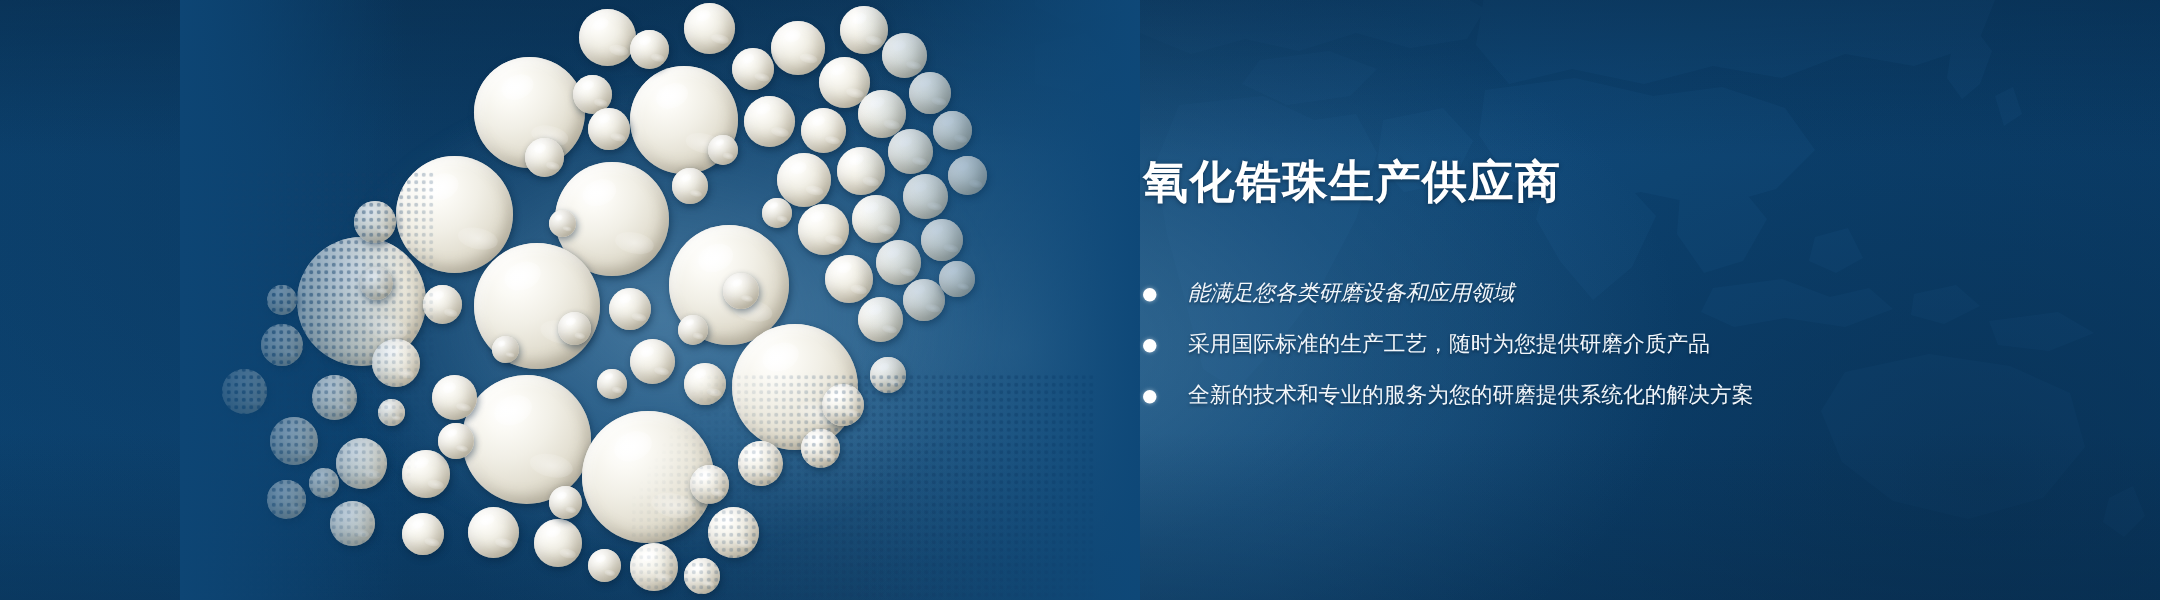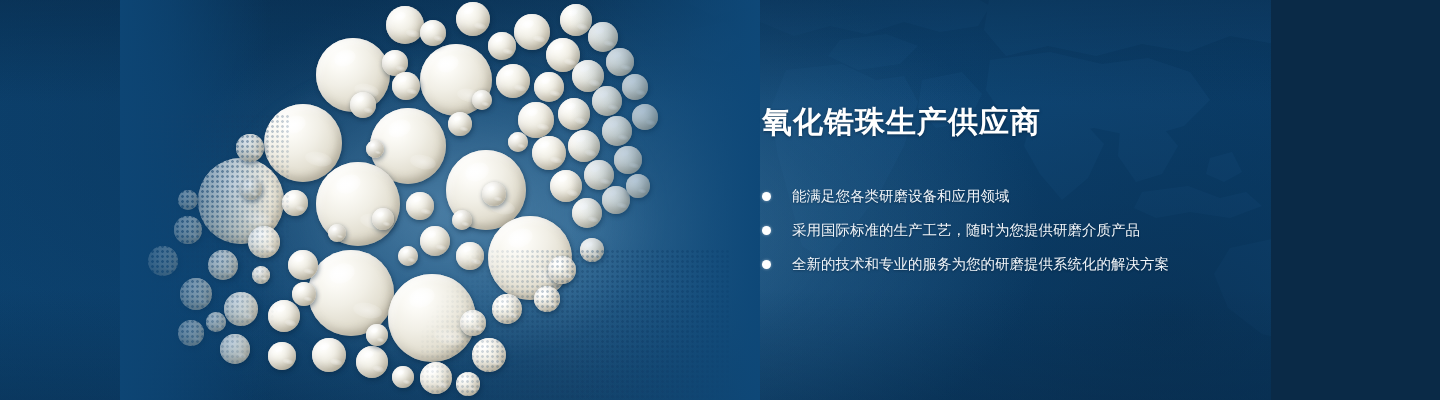--- a/index.html
+++ b/index.html
@@ -1,17 +1,17 @@
 <!DOCTYPE html>
 <html><head>
 <meta charset="utf-8">
 <style>
   html,body{margin:0;padding:0;background:#0a2a47;}
   #banner{
-    position:relative;width:1271px;height:400px;overflow:hidden;
+    position:relative;width:1440px;height:400px;overflow:hidden;
     font-family:"Liberation Sans","DejaVu Sans",sans-serif;
     background:#ef4444;
   }
   
   .bg-base{
     position:absolute;inset:0;
     background:
       linear-gradient(100deg,#0c4371 0%,#0d4574 22%,#0f4a7b 48%,#0c4270 75%,#0a3d69 100%);
   }
   .bg-vignette{
@@ -94,21 +94,21 @@
   .bullets{list-style:none;margin:44px 0 0 0;padding:0;}
   .bullet{
     position:relative;padding-left:30px;margin-bottom:9px;
     color:#f2f6fa;font-size:14.5px;line-height:25px;font-weight:400;
     text-shadow:0 1px 2px rgba(4,26,48,.5);
   }
   .bullet .dot{
     position:absolute;left:0;top:8px;width:9px;height:9px;border-radius:50%;
     background:#ffffff;box-shadow:0 0 3px rgba(255,255,255,.5);
   }
-  .bullet .line2{display:block;}
+  .bullet .line2{display:block;font-style:italic;}
 </style>
 </head>
 <body>
 
 <div id="banner">
 
   <div class="bg-base"></div>
 
   <div class="bg-map">
     <svg viewBox="0 0 760 440" preserveAspectRatio="none" aria-hidden="true">

